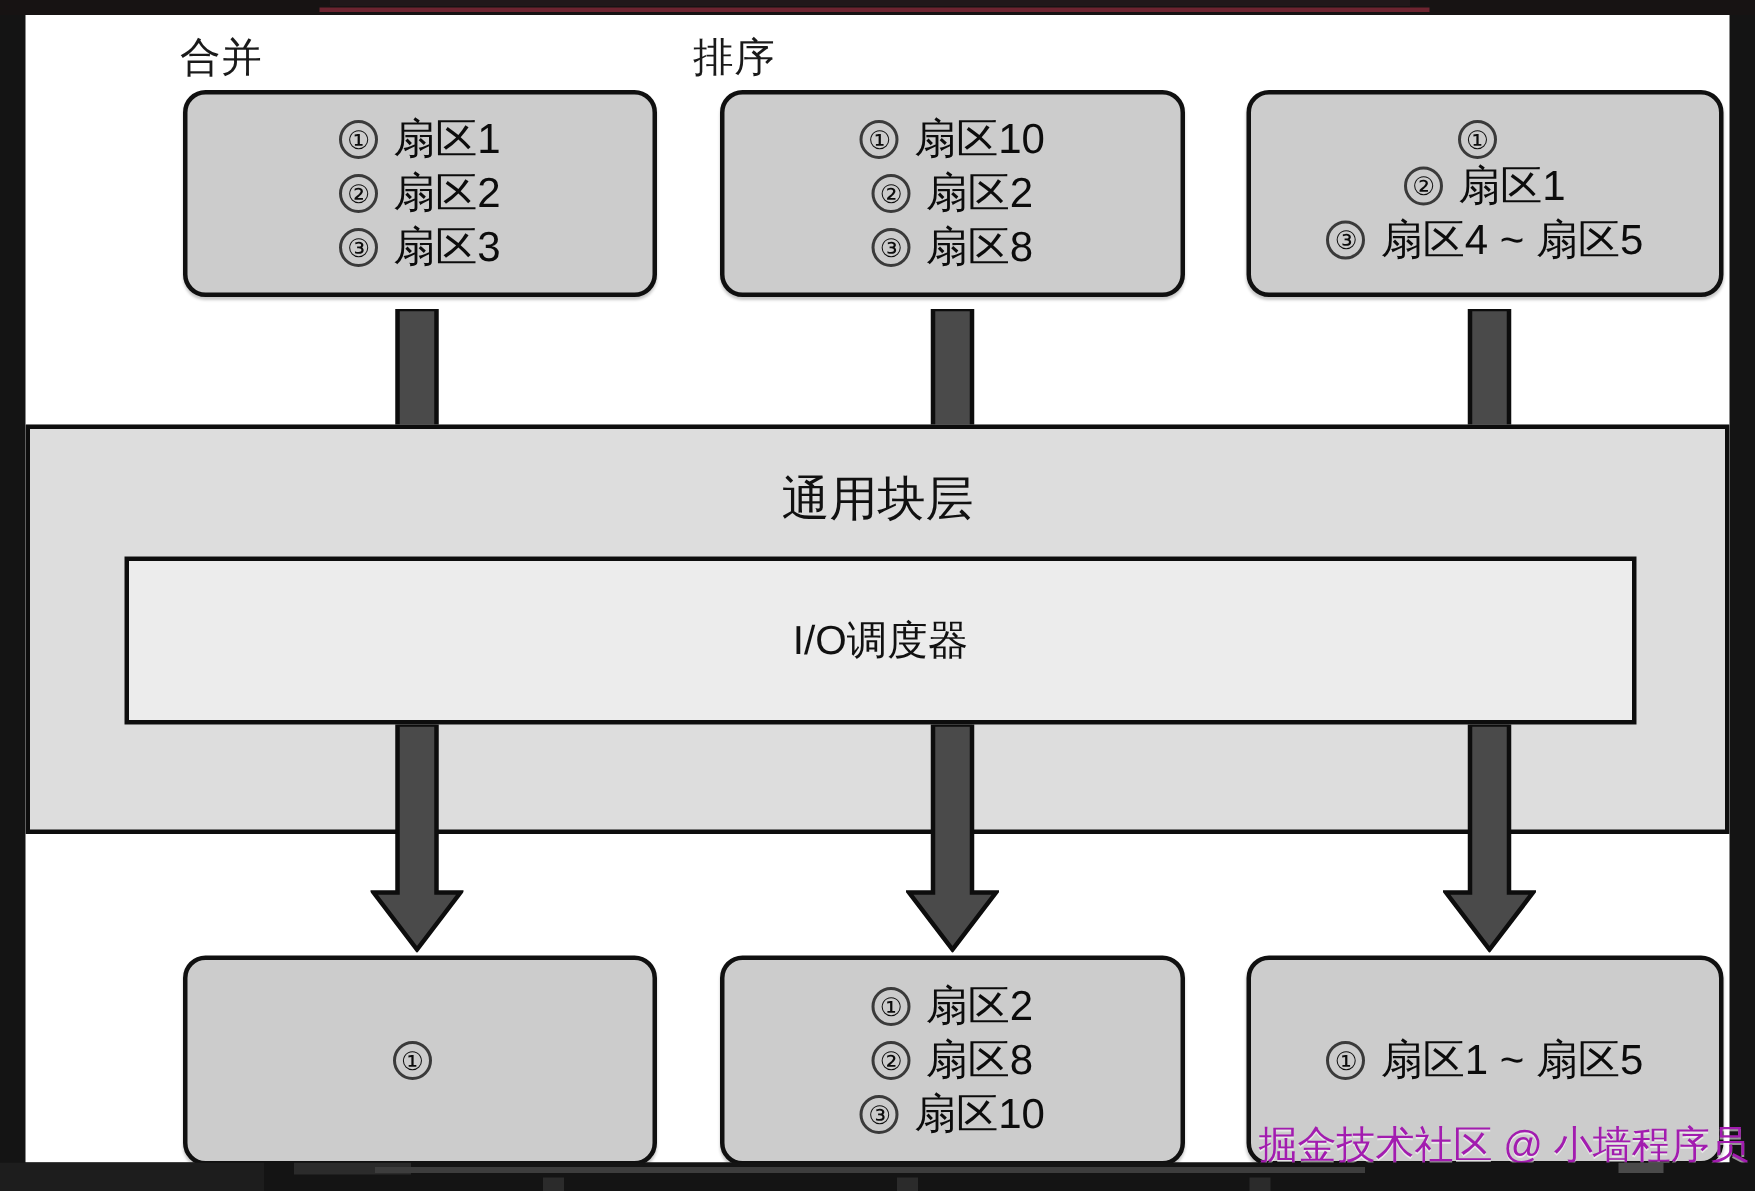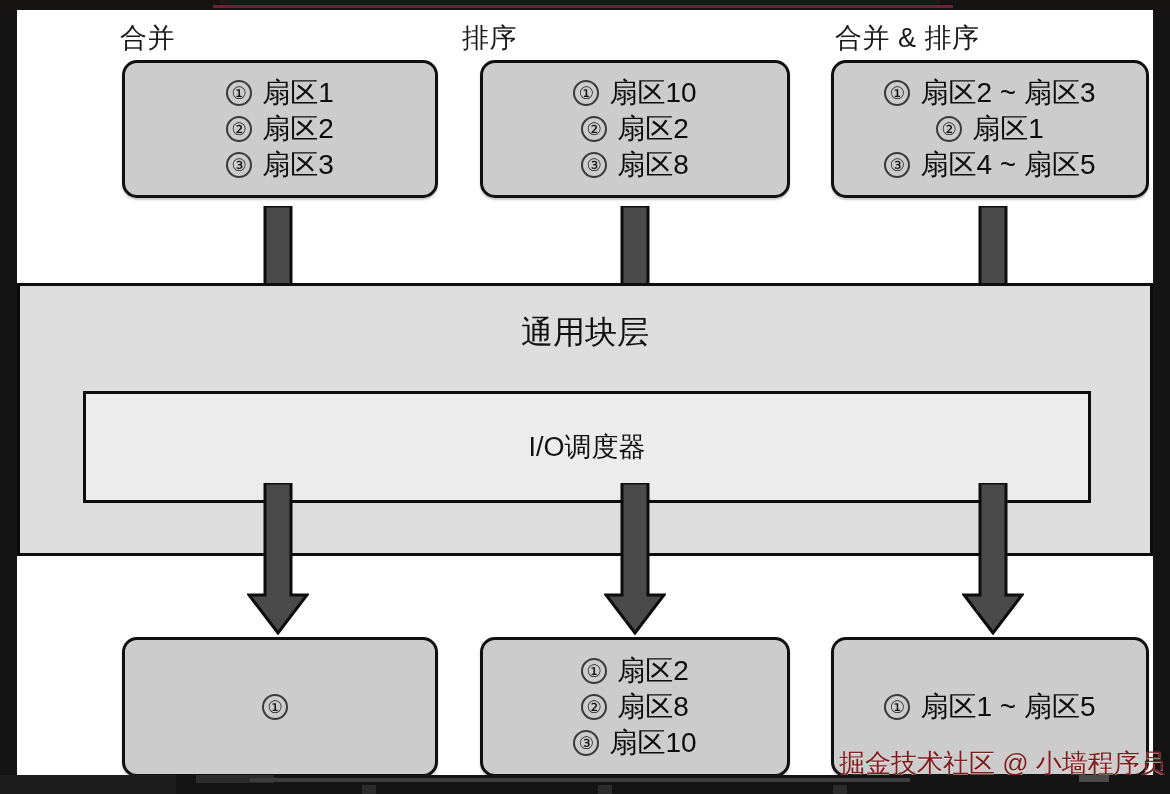--- a/index.html
+++ b/index.html
@@ -127,21 +127,20 @@
   }
   #io-scheduler {
     position: absolute;
     left: 63px; top: 85px;
     width: 1008px; height: 112px;
     background: #ececec;
     border: 3px solid #0d0d0d;
     display: flex;
     align-items: center;
     justify-content: center;
-    margin-top: 20px;
   }
   #io-scheduler-label {
     font-size: 27px;
     line-height: 34px;
     color: #111111;
   }
 
   
   .arrow {
     position: absolute;
@@ -156,21 +155,21 @@
   .arrow-dn-1 { left: 230px; top: 473px; height: 152px; }
   .arrow-dn-2 { left: 587px; top: 473px; height: 152px; }
   .arrow-dn-3 { left: 945px; top: 473px; height: 152px; }
 
   
   #watermark {
     position: absolute;
     left: 822px; top: 737px;
     font-size: 26px;
     line-height: 32px;
-    color: #7f1d1d;
+    color: #a21caf;
     white-space: nowrap;
     text-shadow: 0 1px 0 rgba(255,255,255,.55);
     pointer-events: none;
   }
 
   
   .bottom-strip {
     position: absolute;
     left: 0; top: 775px;
     width: 1170px; height: 19px;
@@ -193,21 +192,20 @@
 
   <div class="top-strip">
     <div class="ghost"></div>
     <div class="rule"></div>
   </div>
 
   <div class="canvas">
 
     <div class="col-label" id="label-merge">合并</div>
     <div class="col-label" id="label-sort">排序</div>
-    <div class="col-label" id="label-mergesort">合并 &amp; 排序</div>
 
     <div class="req-box" id="box-top-1">
       <div class="req-line">
         <span class="req-num">①</span>
         <span>扇区1</span>
       </div>
       <div class="req-line">
         <span class="req-num">②</span>
         <span>扇区2</span>
       </div>
@@ -228,21 +226,20 @@
       </div>
       <div class="req-line">
         <span class="req-num">③</span>
         <span>扇区8</span>
       </div>
     </div>
 
     <div class="req-box" id="box-top-3">
       <div class="req-line">
         <span class="req-num">①</span>
-        <span>扇区2 ~ 扇区3</span>
       </div>
       <div class="req-line">
         <span class="req-num">②</span>
         <span>扇区1</span>
       </div>
       <div class="req-line">
         <span class="req-num">③</span>
         <span>扇区4 ~ 扇区5</span>
       </div>
     </div>

